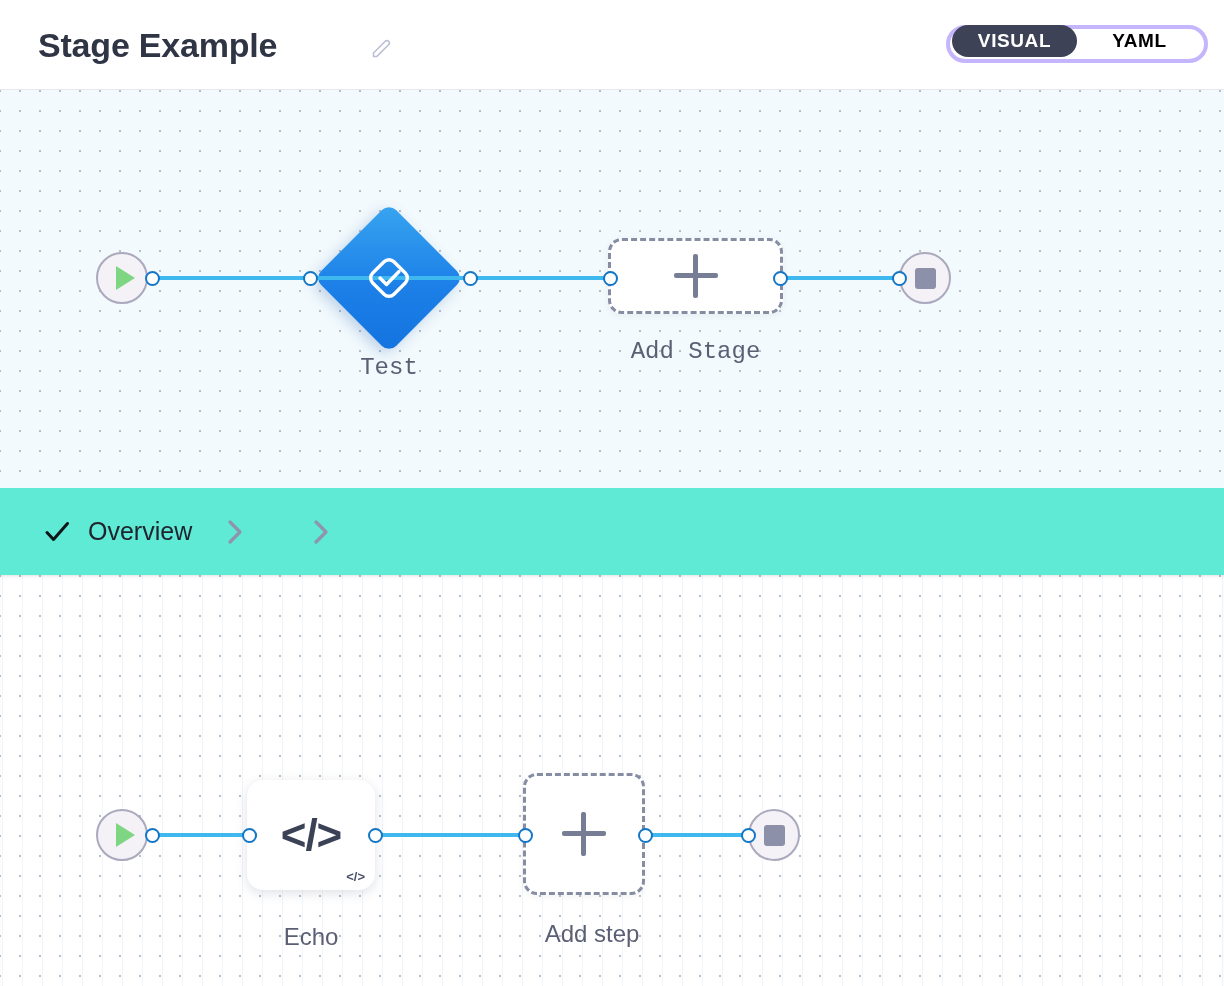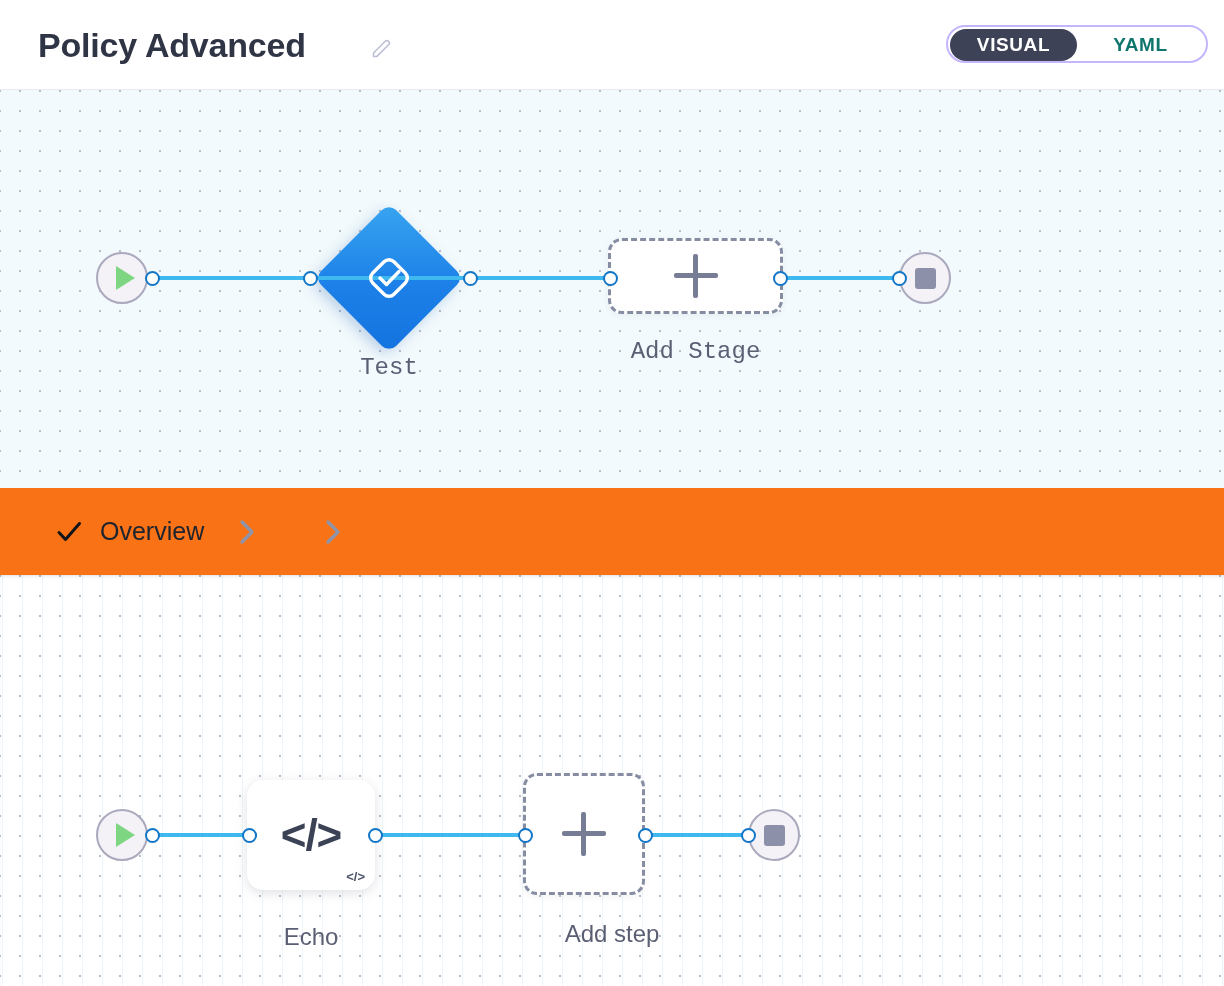--- a/index.html
+++ b/index.html
@@ -31,42 +31,42 @@
     position: absolute;
     left: 368px; top: 36px;
     width: 26px; height: 26px;
   }
   .edit-pencil svg { display: block; }
 
   .mode-toggle {
     position: absolute;
     right: 16px; top: 25px;
     width: 262px; height: 38px;
-    border: 2px solid #c4b5fd;
+    border: 4px solid #c4b5fd;
     border-radius: 19px;
     background: #ffffff;
     display: flex;
-    align-items: flex-start;
+    align-items: flex-end;
     padding: 2px;
   }
   .mode-seg {
     flex: 1;
     height: 32px;
     border-radius: 16px;
     display: flex;
     align-items: center;
     justify-content: center;
     font-size: 19px;
     font-weight: bold;
     letter-spacing: 0.6px;
     cursor: pointer;
     user-select: none;
   }
   .mode-seg.active { background: #3d4257; color: #ffffff; }
-  .mode-seg.inactive { background: transparent; color: #0f766e; }
+  .mode-seg.inactive { background: transparent; color: #000000; }
 
   
   .canvas {
     position: relative;
     overflow: hidden;
   }
   .canvas-top {
     height: 398px;
     background-color: #f3fafd;
     background-image:
@@ -207,24 +207,24 @@
     text-align: center;
     font-size: 24px;
     color: #5b5f74;
     white-space: nowrap;
   }
 
   
   .tabbar {
     position: relative;
     height: 87px;
-    background: #f97316;
-    display: flex;
-    align-items: center;
-    padding-left: 52px;
+    background: #5eead4;
+    display: flex;
+    align-items: center;
+    padding-left: 40px;
   }
   .tab {
     display: flex;
     align-items: center;
     gap: 14px;
     height: 87px;
     cursor: pointer;
     position: relative;
   }
   .tab-label { font-size: 25px; color: #20242e; }
@@ -244,21 +244,21 @@
     font-size: 0;
     width: 26px; height: 34px;
     margin: 0 30px;
     display: flex; align-items: center; justify-content: center;
   }
 </style>
 </head>
 <body>
 
 <div class="header">
-  <div class="page-title">Policy Advanced</div>
+  <div class="page-title">Stage Example</div>
 
   <div class="edit-pencil">
     <svg width="26" height="26" viewBox="0 0 26 26" fill="none">
       <path d="M5.5 20.5 L5.5 17 L17.2 5.3 a2.4 2.4 0 0 1 3.4 3.4 L8.9 20.4 L5.5 20.5 Z" stroke="#bcbfd4" stroke-width="1.6" fill="none" stroke-linejoin="round"></path>
     </svg>
   </div>
 
   <div class="mode-toggle">
     <div class="mode-seg active">VISUAL</div>
     <div class="mode-seg inactive">YAML</div>
@@ -354,21 +354,21 @@
     <span class="step-badge">&lt;/&gt;</span>
   </div>
   <div class="port" style="left:368px; top:253px;"></div>
   <div class="caption" style="left:247px; top:348px; width:128px;">Echo</div>
 
   <div class="node add-box" style="left:523px; top:198px; width:122px; height:122px;">
     <div class="plus"></div>
   </div>
   <div class="port" style="left:518px; top:253px;"></div>
   <div class="port" style="left:638px; top:253px;"></div>
-  <div class="caption" style="left:538px; top:345px; width:148px;">Add step</div>
+  <div class="caption" style="left:518px; top:345px; width:148px;">Add step</div>
 
   <div class="node" style="left:748px; top:234px;">
     <div class="terminal">
       <div class="stop-sq"></div>
     </div>
   </div>
   <div class="port" style="left:741px; top:253px;"></div>
 </div>
 
 </body></html>

